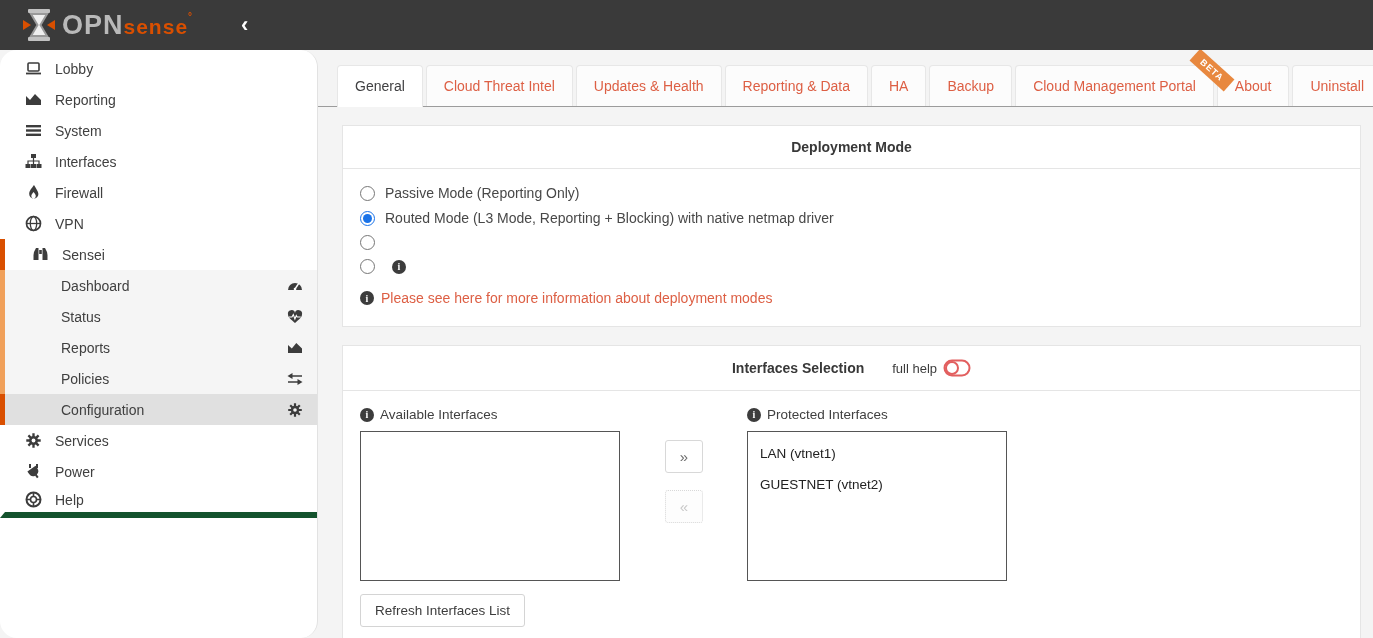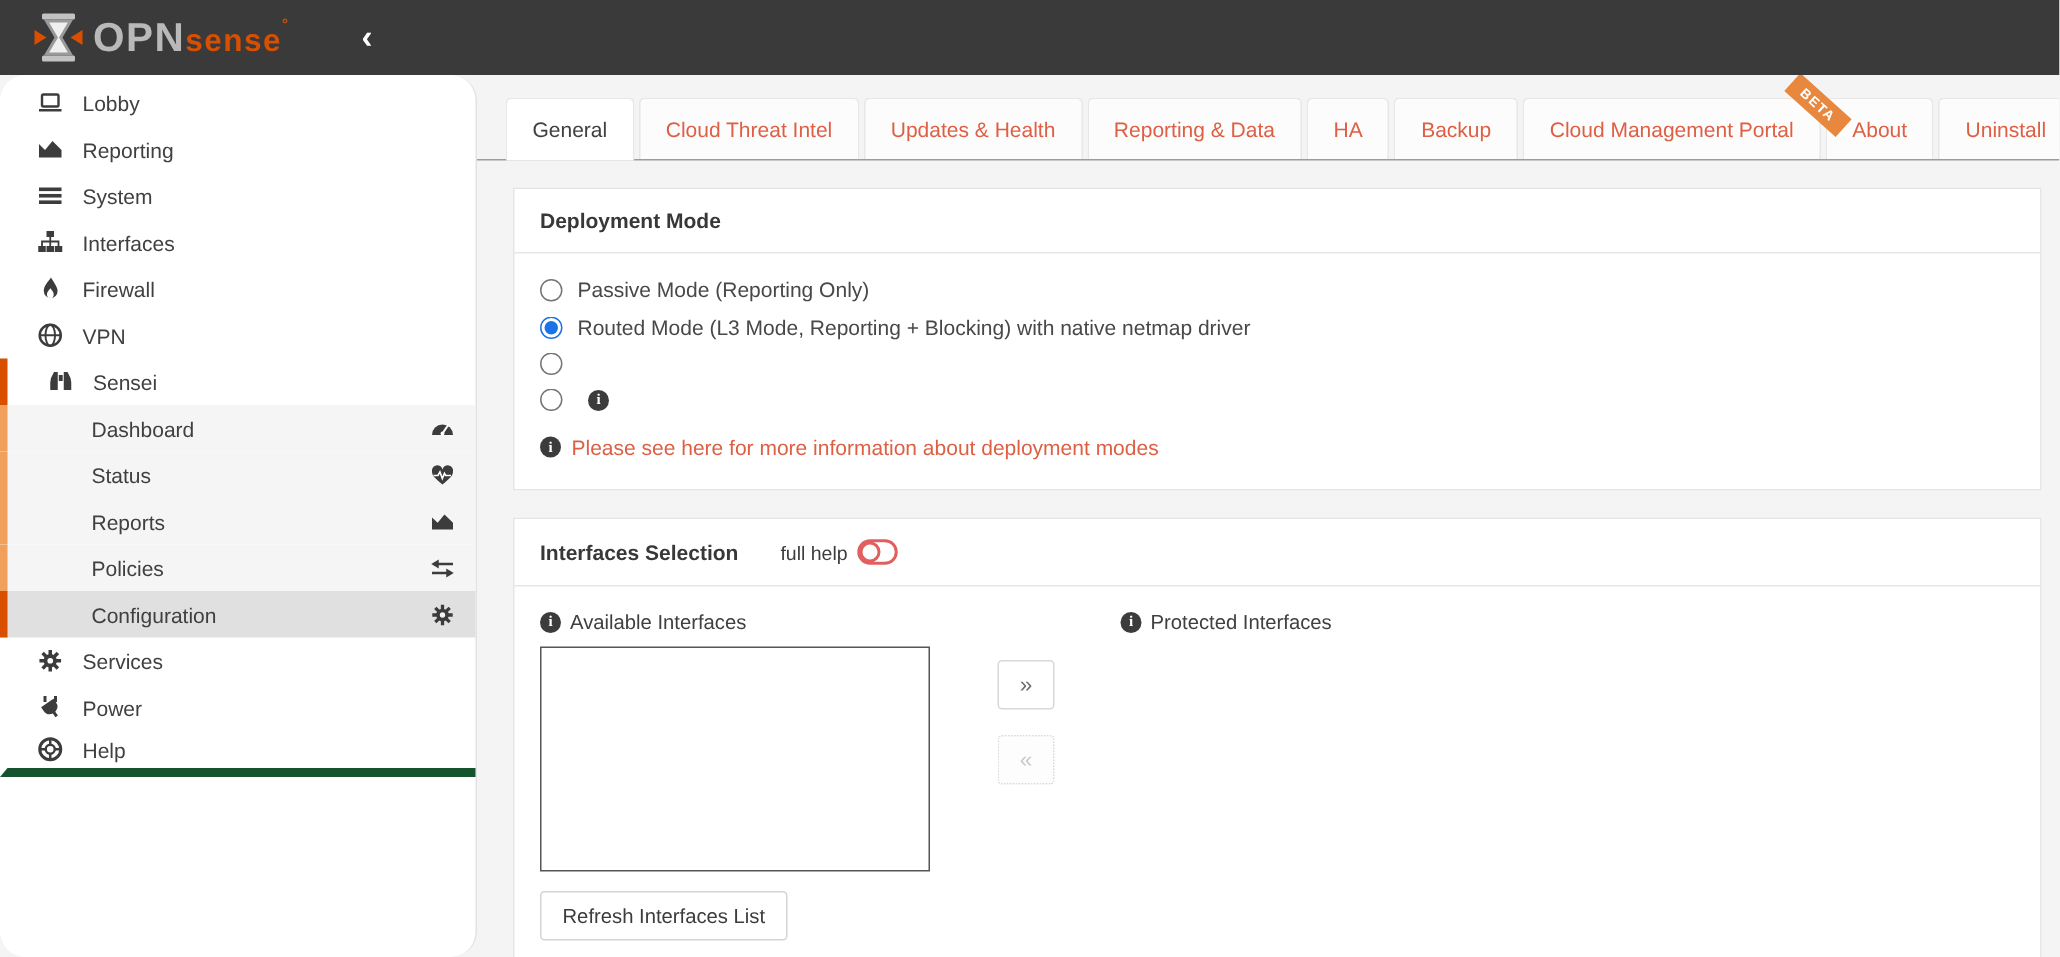--- a/index.html
+++ b/index.html
@@ -38,21 +38,21 @@
   .tab { position:relative; background:#fcfcfc; border:1px solid #e7e7e7; border-bottom:none;
     border-radius:4px 4px 0 0; padding:12px 17px; font-size:14px; color:#dd5f44;
     margin-right:3px; cursor:pointer; white-space:nowrap; }
   .tab.active { background:#ffffff; color:#404042; margin-bottom:-1px; padding-bottom:13px; z-index:2; }
   .beta-badge { position:absolute; top:-4px; right:-22px; transform:rotate(42deg);
     background:#e8883f; color:#fff; font-size:9px; font-weight:bold; letter-spacing:1px;
     padding:3px 9px; z-index:3; }
 
   
   .panel { background:#ffffff; border:1px solid #e5e5e5; margin:18px 12px 0 24px; }
-  .panel-header { display:flex; justify-content:flex-start; align-items:center;
+  .panel-header { display:flex; justify-content:center; align-items:center;
     padding:13px 17px; border-bottom:1px solid #e5e5e5; }
   .panel-title { font-size:14px; font-weight:bold; color:#383838; }
   .panel-body { padding:16px 17px 20px 17px; }
 
   
   .radio-row { display:flex; align-items:center; margin-bottom:9px; font-size:14px; color:#484848; }
   .radio-row input { width:15px; height:15px; margin-right:10px; accent-color:#1a73e8; cursor:pointer; }
   .info-dot { display:inline-flex; align-items:center; justify-content:center;
     width:14px; height:14px; border-radius:50%; background:#3c3c3c; color:#ffffff;
     font-size:10px; font-weight:bold; font-family:"Liberation Serif", serif; flex:0 0 auto; }
@@ -320,19 +320,23 @@
           </div>
           <div class="xfer-col">
             <button class="xfer-btn">»</button>
             <button class="xfer-btn disabled">«</button>
           </div>
           <div class="if-col">
             <div class="if-label">
               <span class="info-dot">i</span>
               <span>Protected Interfaces</span>
             </div>
+            <div class="listbox">
+              <div class="listbox-item">LAN (vtnet1)</div>
+              <div class="listbox-item">GUESTNET (vtnet2)</div>
+            </div>
           </div>
         </div>
       </div>
     </div>
 
   </div>
 </div>
 
 </body></html>

